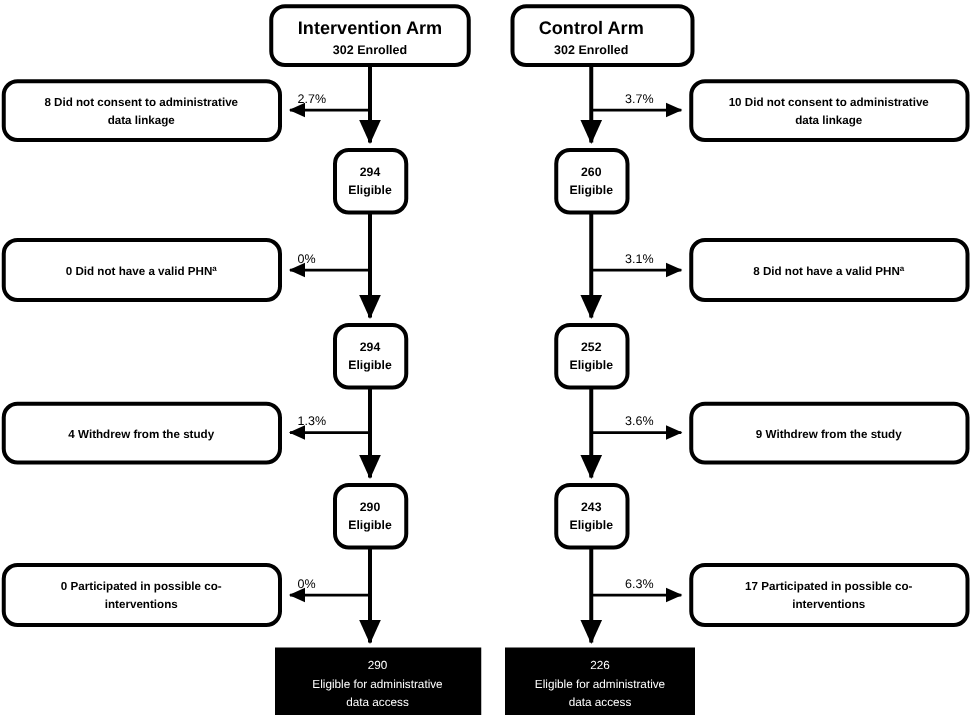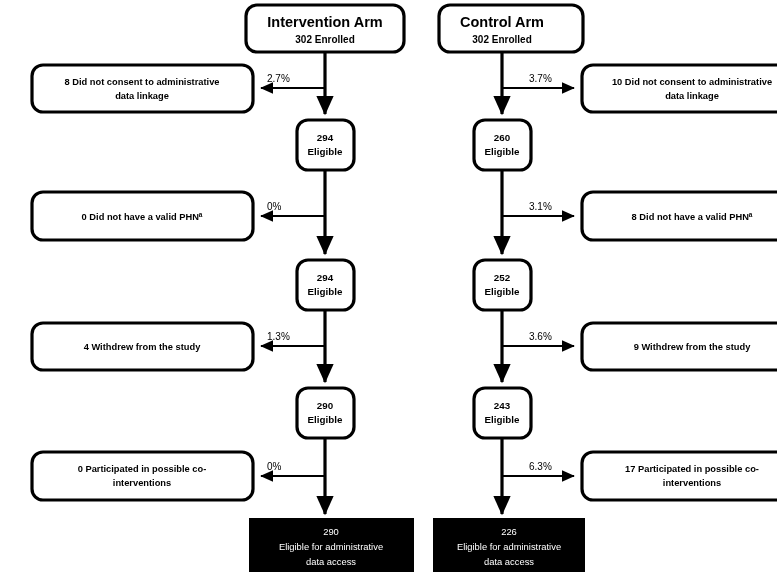--- a/index.html
+++ b/index.html
@@ -1,18 +1,18 @@
 <!DOCTYPE html>
 <html><head>
 <meta charset="utf-8">
 <style>
   html,body{margin:0;padding:0;background:#ffffff;}
   body{width:777px;height:574px;overflow:hidden;
        font-family:"Liberation Sans","DejaVu Sans",sans-serif;}
-  #chart-root{position:relative;width:685px;height:574px;margin-left:29px;}
+  #chart-root{position:relative;width:685px;height:574px;}
   svg.flow{position:absolute;top:0;left:0;width:777px;height:574px;}
   .box-rect{fill:#ffffff;stroke:#000000;stroke-width:3.2;}
   .final-rect{fill:#000000;stroke:none;}
   .conn{stroke:#000000;stroke-width:3.2;fill:none;}
   .conn-thin{stroke:#000000;stroke-width:2.2;fill:none;}
   .btxt{font-family:"Liberation Sans","DejaVu Sans",sans-serif;
         font-weight:bold;font-size:9.3px;fill:#000000;text-anchor:middle;}
   .btxt-title{font-family:"Liberation Sans","DejaVu Sans",sans-serif;
         font-weight:bold;font-size:14.5px;fill:#000000;text-anchor:middle;}
   .btxt-sub{font-family:"Liberation Sans","DejaVu Sans",sans-serif;

